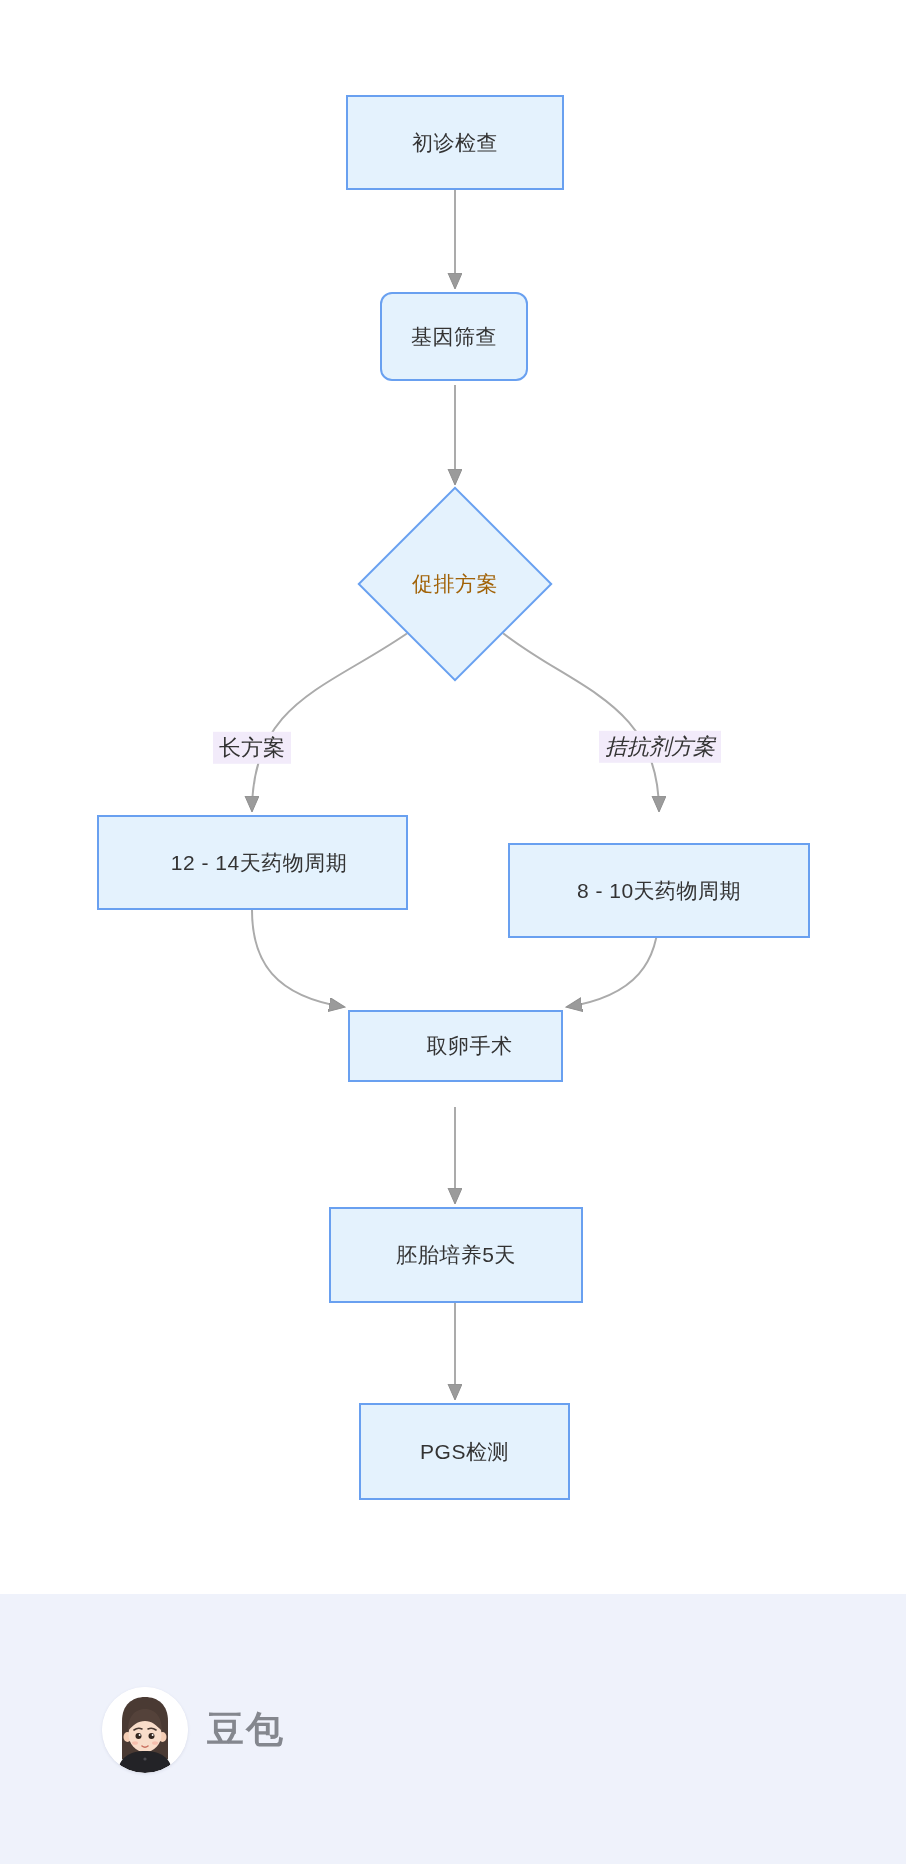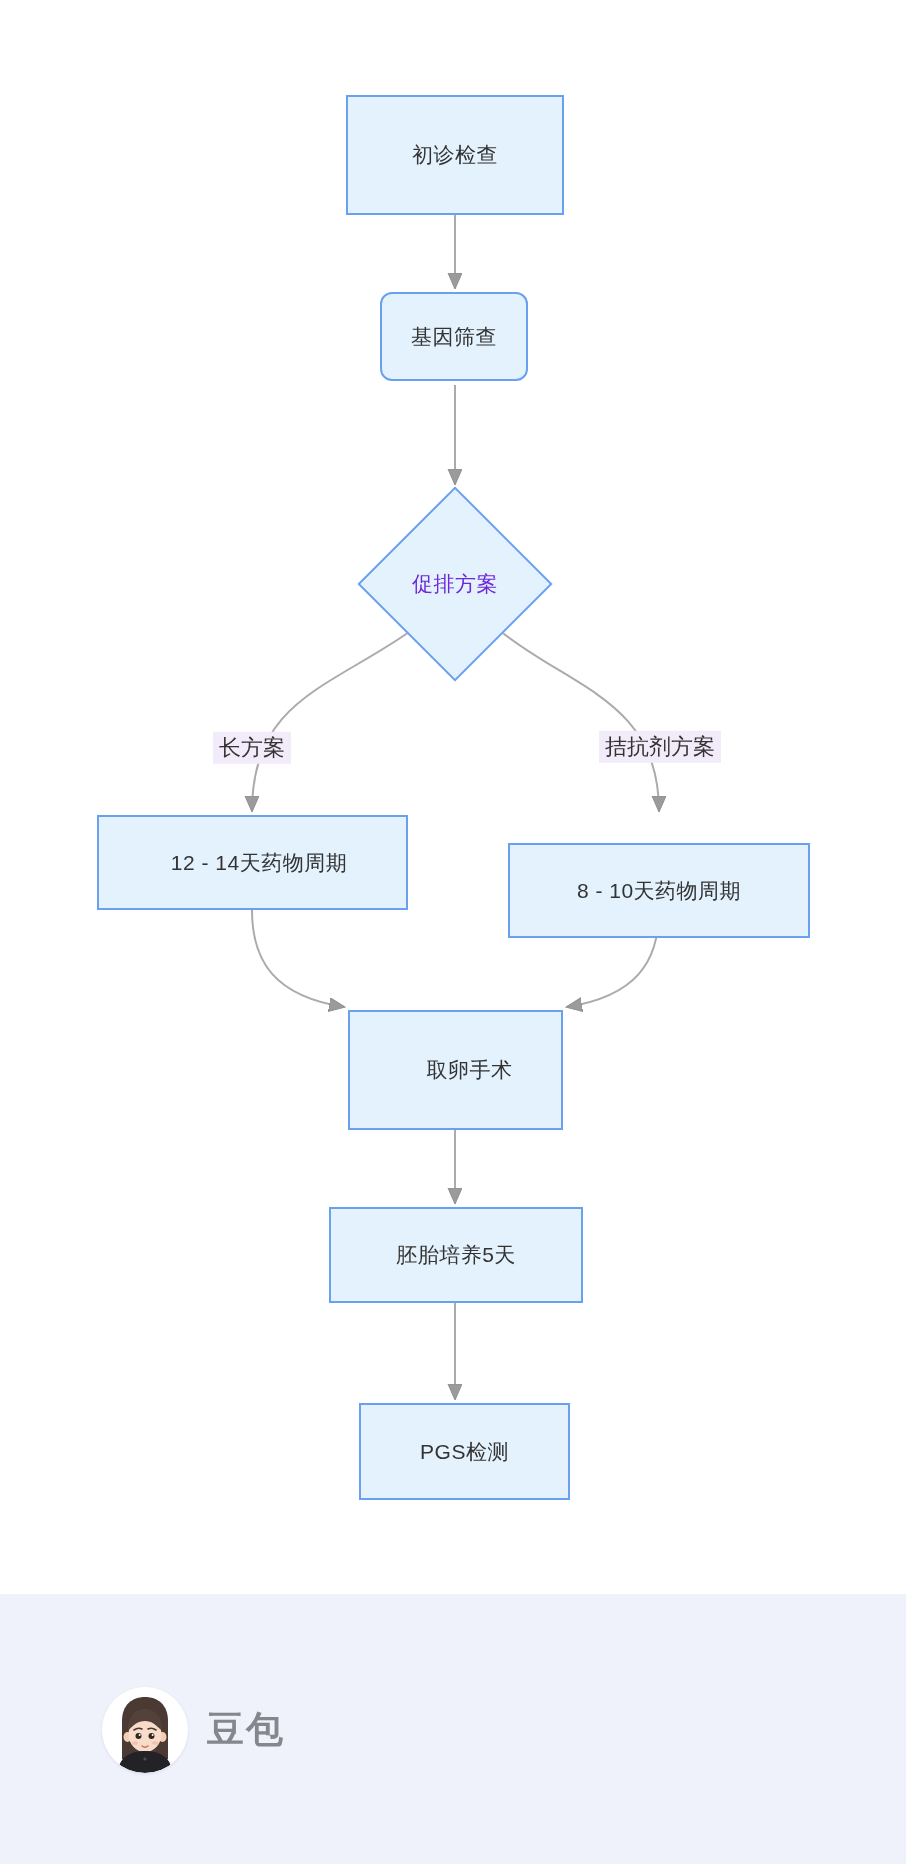--- a/index.html
+++ b/index.html
@@ -24,32 +24,32 @@
   .diamond-shape {
     position: absolute;
     left: 386px; top: 515px; width: 138px; height: 138px;
     background: #E4F2FD; border: 2px solid #69A0F0;
     transform: rotate(45deg);
     z-index: 1;
   }
   .diamond-label {
     position: absolute; left: 455px; top: 584px;
     transform: translate(-50%, -50%);
-    color: #6d28d9; font-size: 21px; letter-spacing: 0.5px;
+    color: #a16207; font-size: 21px; letter-spacing: 0.5px;
     z-index: 2; white-space: nowrap;
   }
 
   .edge-label {
     position: absolute; transform: translate(-50%, -50%);
     background: #F2EBFA; color: #333333;
     font-size: 22px; line-height: 1.2; padding: 3px 6px;
     z-index: 3; white-space: nowrap;
   }
   .edge-label.long { left: 252px; top: 748px; }
-  .edge-label.antagonist { left: 660px; top: 747px; }
+  .edge-label.antagonist { left: 660px; top: 747px; font-style: italic; }
 
   .footer {
     position: absolute; left: 0; top: 1594px; width: 906px; height: 270px;
     background: #EFF2FB;
   }
   .avatar {
     position: absolute; left: 102px; top: 1687px;
     width: 86px; height: 86px; border-radius: 50%;
     background: #ffffff; overflow: hidden;
     box-shadow: 0 1px 3px rgba(120,130,160,0.18);
@@ -76,35 +76,35 @@
       <path d="M455,385 L455,484" marker-end="url(#arrow)"></path>
       <path d="M412,630 C330,688 252,700 252,811" marker-end="url(#arrow)"></path>
       <path d="M499,630 C570,688 659,700 659,811" marker-end="url(#arrow)"></path>
       <path d="M252,910 C252,962 275,996 344,1007" marker-end="url(#arrow)"></path>
       <path d="M659,910 C659,962 636,996 567,1007" marker-end="url(#arrow)"></path>
       <path d="M455,1107 L455,1203" marker-end="url(#arrow)"></path>
       <path d="M455,1303 L455,1399" marker-end="url(#arrow)"></path>
     </g>
   </svg>
 
-  <div class="node" style="left:346px; top:95px; width:218px; height:120px;text-align:center;">初诊检查</div>
+  <div class="node" style="left:346px; top:95px; width:218px; height:95px;text-align:center;">初诊检查</div>
 
   <div class="node rounded" style="left:380px; top:292px; width:148px; height:89px;">基因筛查</div>
 
   <div class="diamond-shape"></div>
   <div class="diamond-label">促排方案</div>
 
   <div class="edge-label long">长方案</div>
   <div class="edge-label antagonist">拮抗剂方案</div>
 
   <div class="node" style="left:97px; top:815px; width:311px; height:95px;padding-left:13px;">12 - 14天药物周期</div>
 
   <div class="node" style="left:508px; top:843px; width:302px; height:95px;">8 - 10天药物周期</div>
 
-  <div class="node" style="left:348px; top:1010px; width:215px; height:120px;padding-left:28px;">取卵手术</div>
+  <div class="node" style="left:348px; top:1010px; width:215px; height:72px;padding-left:28px;">取卵手术</div>
 
   <div class="node" style="left:329px; top:1207px; width:254px; height:96px;text-align:right;">胚胎培养5天</div>
 
   <div class="node" style="left:351px; top:1403px; width:211px; height:97px;margin-left:8px;">PGS检测</div>
 </div>
 
 <div class="footer">
   
 </div>
 

